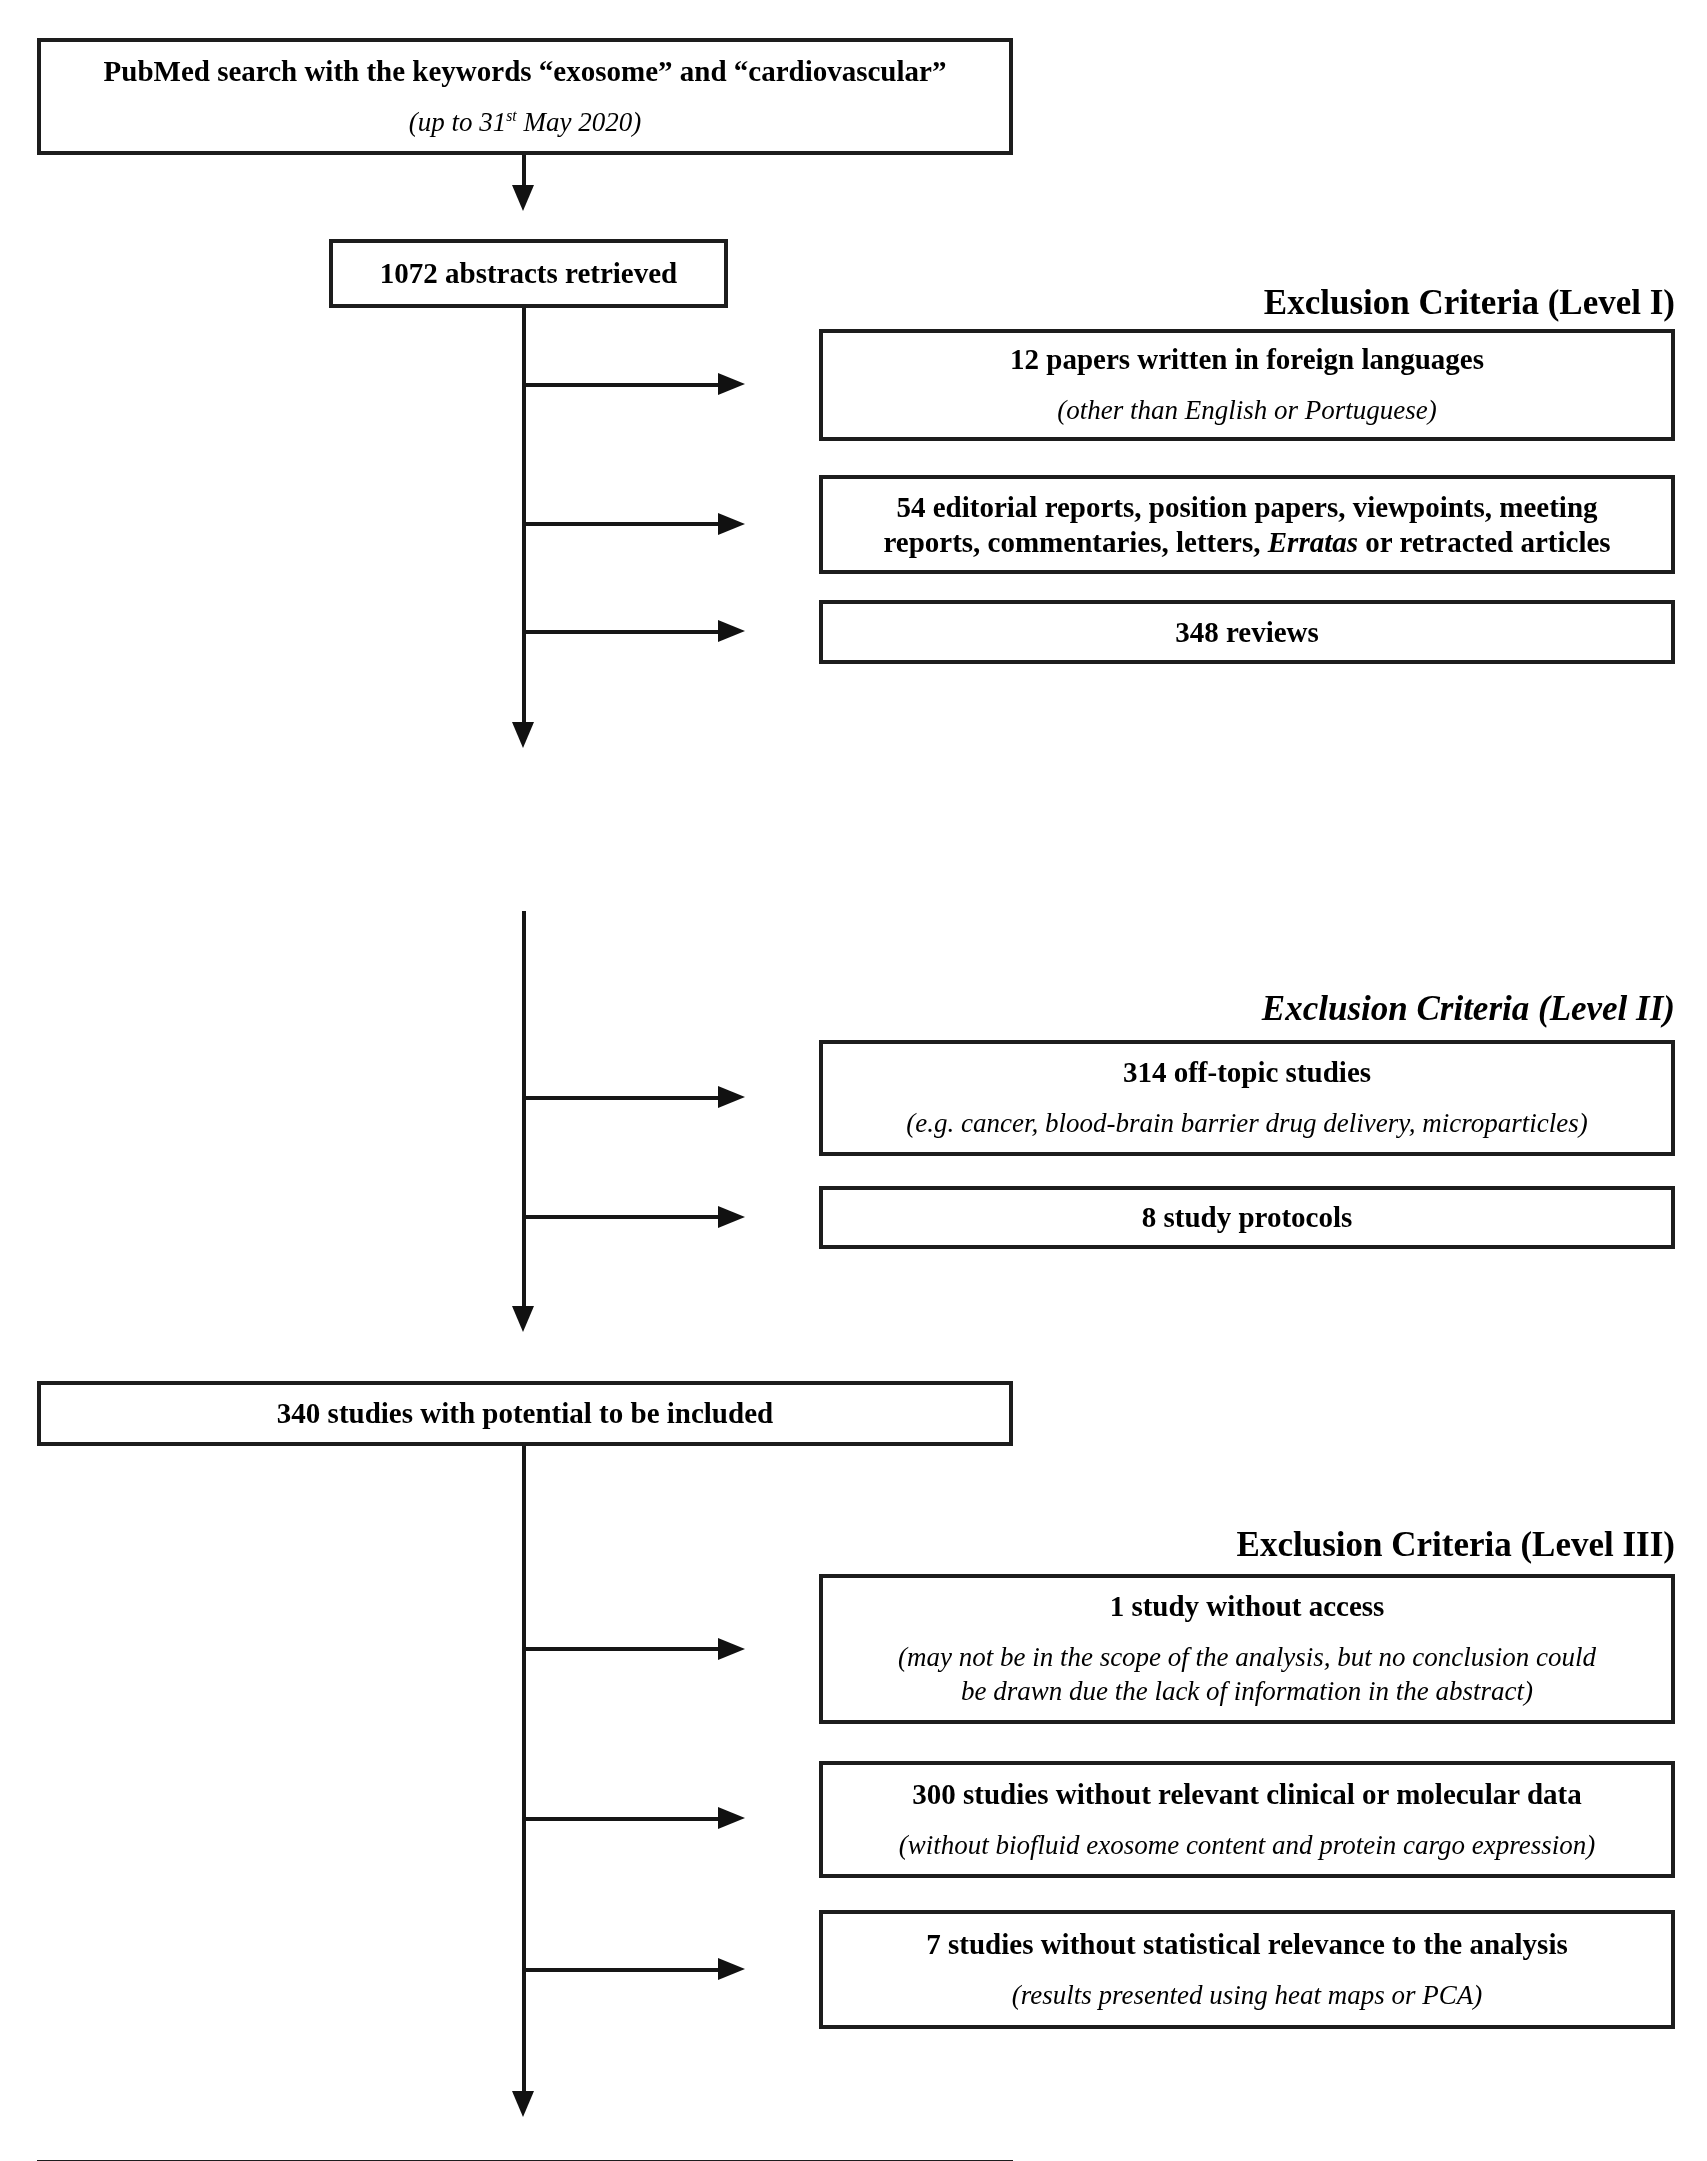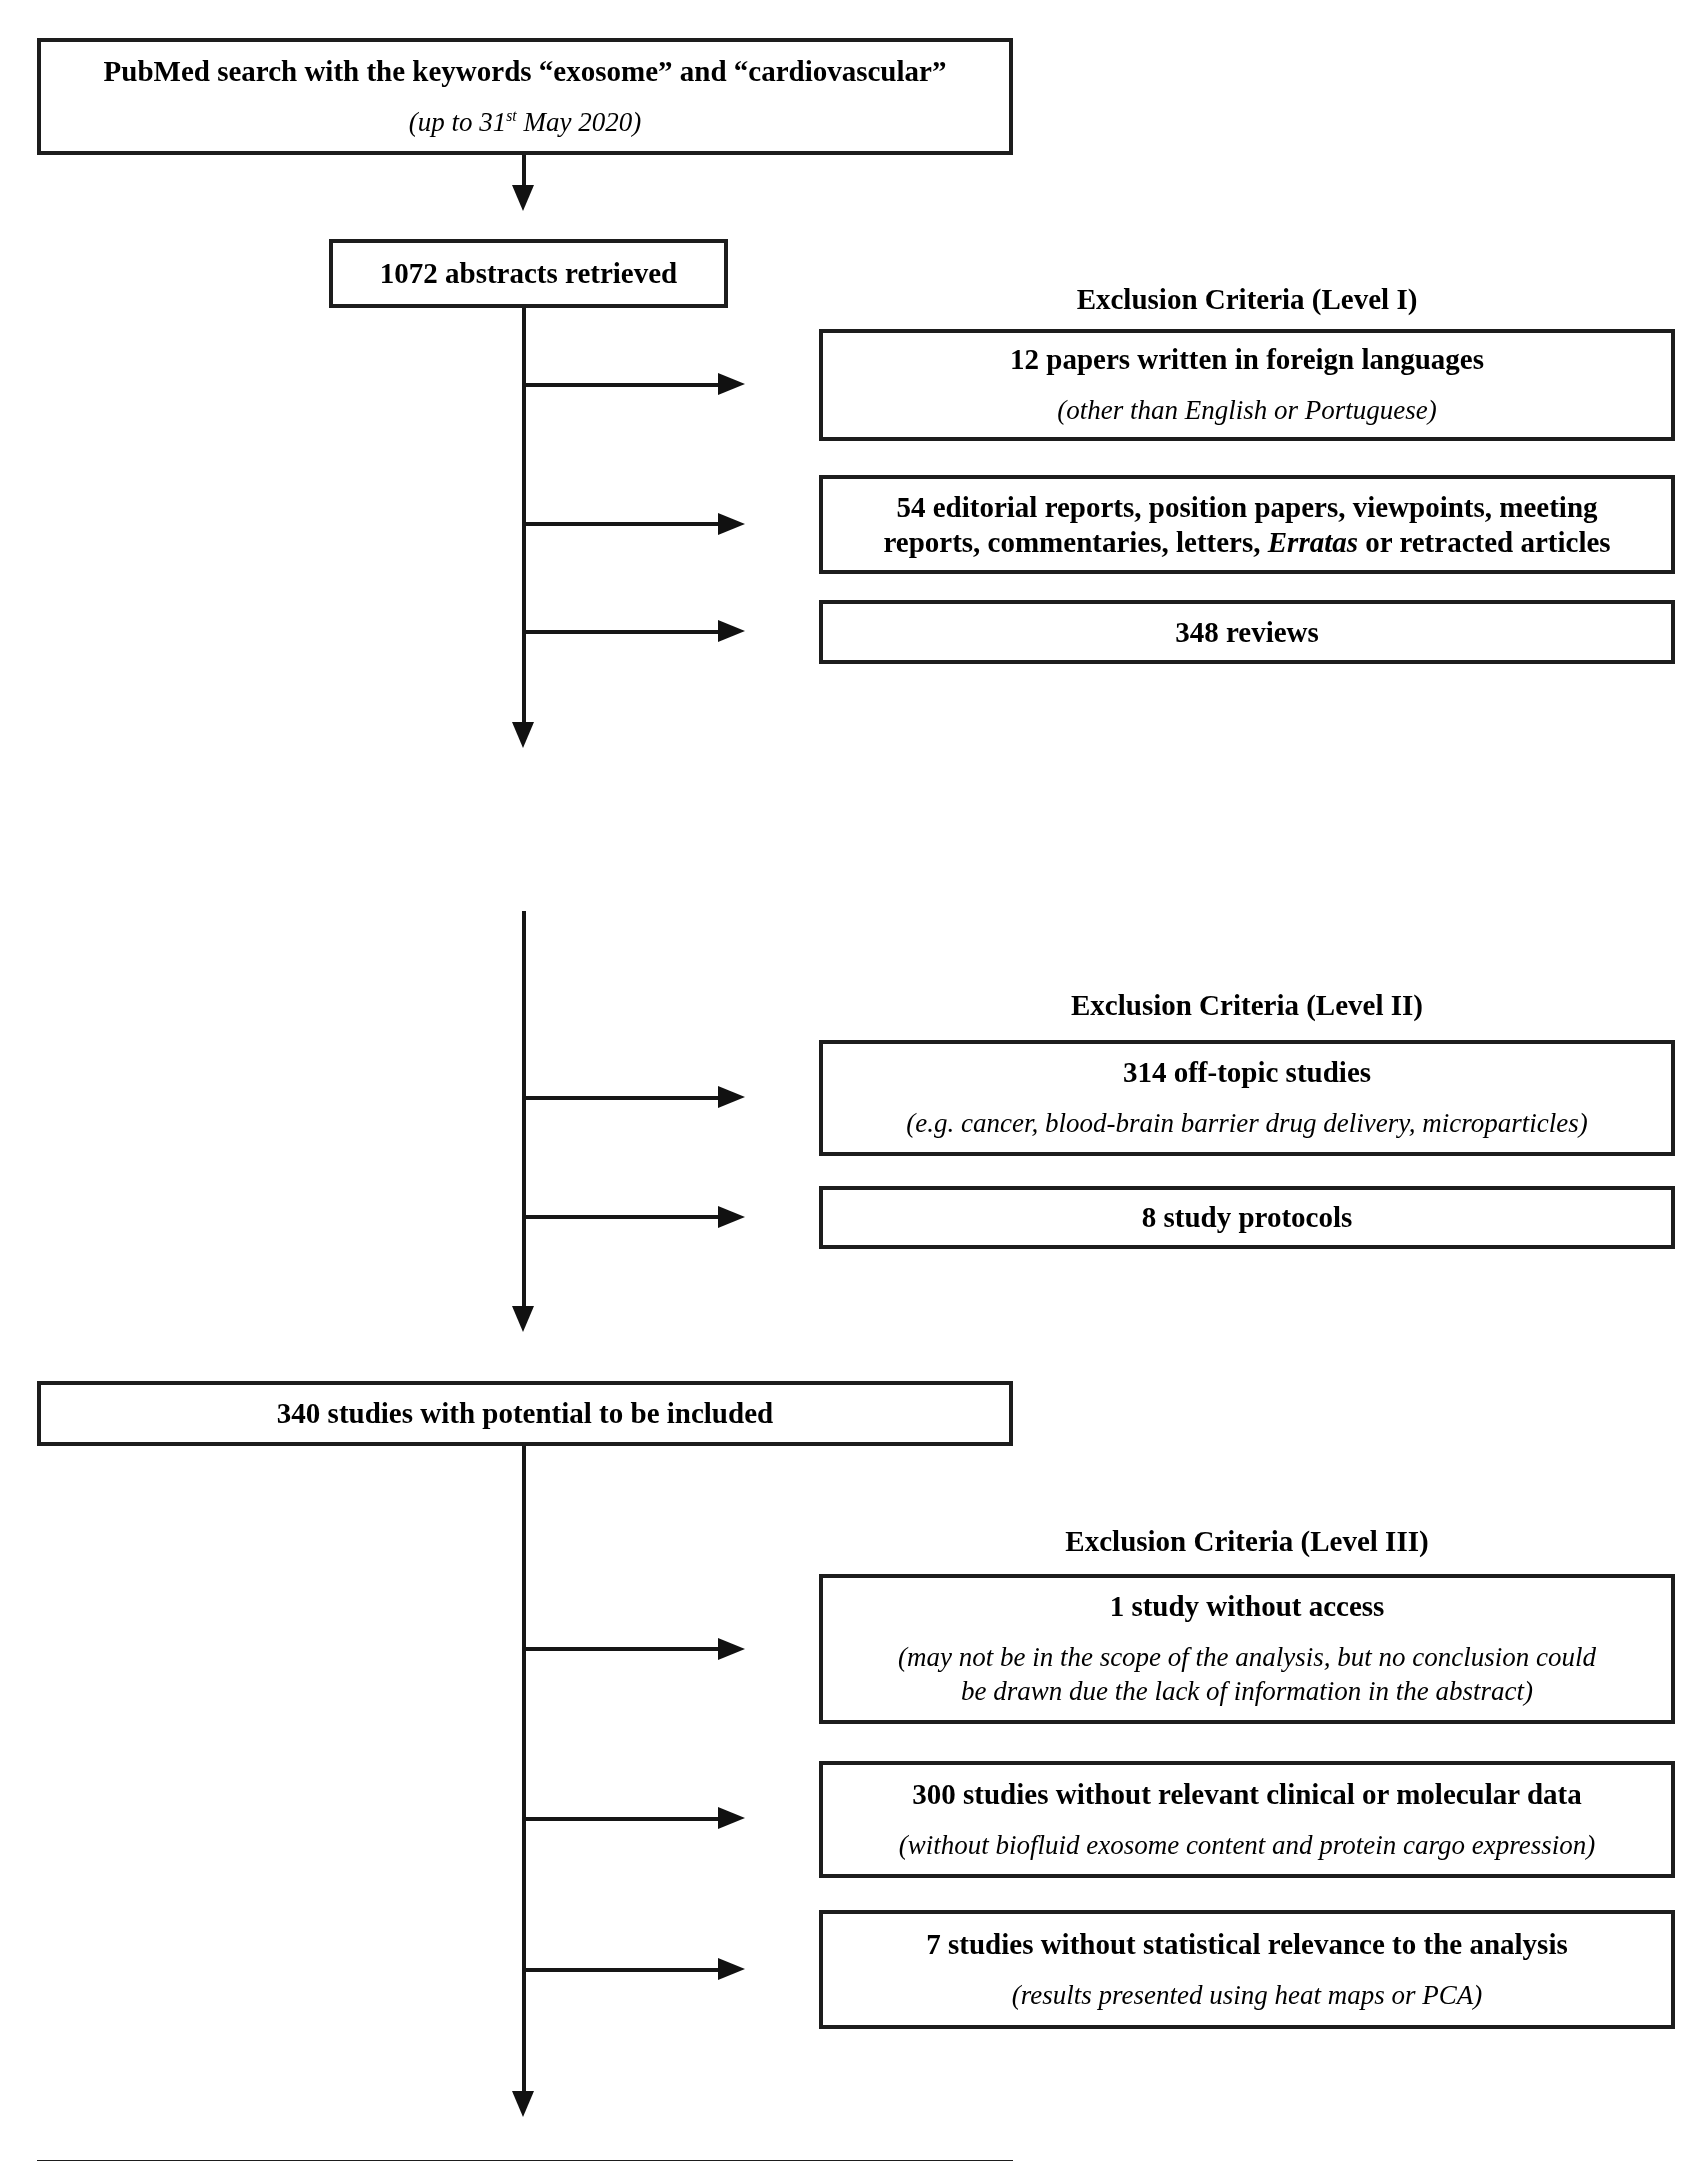--- a/index.html
+++ b/index.html
@@ -33,23 +33,23 @@
   .i{
     font-style:italic;
     font-weight:400;
     font-size:27px;
     line-height:1.25;
     white-space:nowrap;
   }
   .heading{
     position:absolute;
     font-weight:700;
-    font-size:29px;
+    font-size:35px;
     line-height:1.2;
-    text-align:center;
+    text-align:right;
     white-space:nowrap;
   }
   .sup{
     font-size:0.58em;
     vertical-align:super;
   }
   .vline{position:absolute;width:4.3px;background:#161616;}
   .hline{position:absolute;height:4.3px;background:#161616;}
   .head-down{
     position:absolute;width:0;height:0;
@@ -96,21 +96,21 @@
 
   <div class="box" style="left:819px;top:475px;width:856px;height:99px;row-gap:0;">
     <div class="b">54 editorial reports, position papers, viewpoints, meeting</div>
     <div class="b"><span>reports, commentaries, letters, </span><span style="font-style:italic;">Erratas</span><span> or retracted articles</span></div>
   </div>
 
   <div class="box" style="left:819px;top:600px;width:856px;height:64px;">
     <div class="b">348 reviews</div>
   </div>
 
-  <div class="heading" style="left:819px;top:988px;width:856px;">Exclusion Criteria (Level II)</div>
+  <div class="heading" style="left:819px;top:988px;width:856px;font-style:italic;">Exclusion Criteria (Level II)</div>
 
   <div class="box" style="left:819px;top:1040px;width:856px;height:116px;">
     <div class="b">314 off-topic studies</div>
     <div class="i">(e.g. cancer, blood-brain barrier drug delivery, microparticles)</div>
   </div>
 
   <div class="box" style="left:819px;top:1186px;width:856px;height:63px;">
     <div class="b">8 study protocols</div>
   </div>
 

